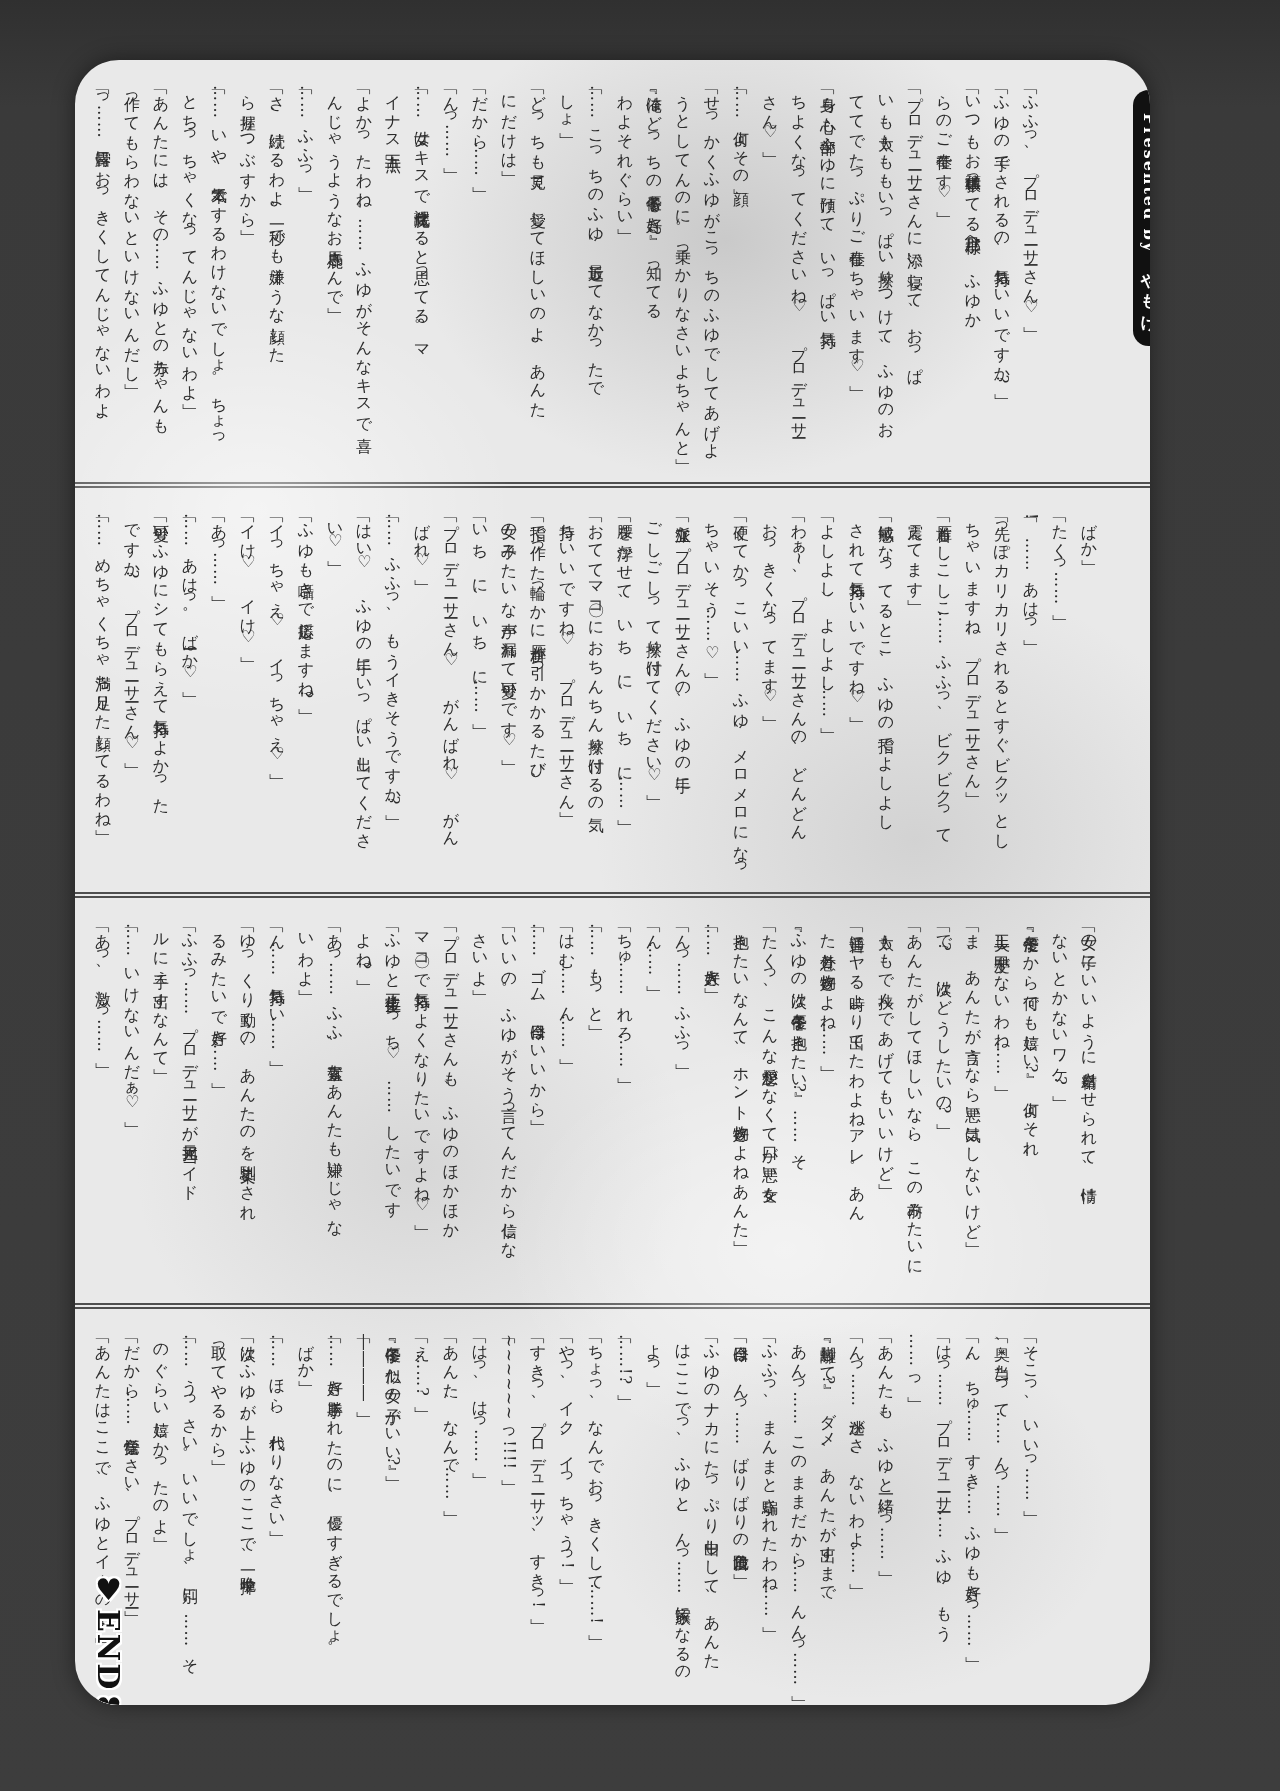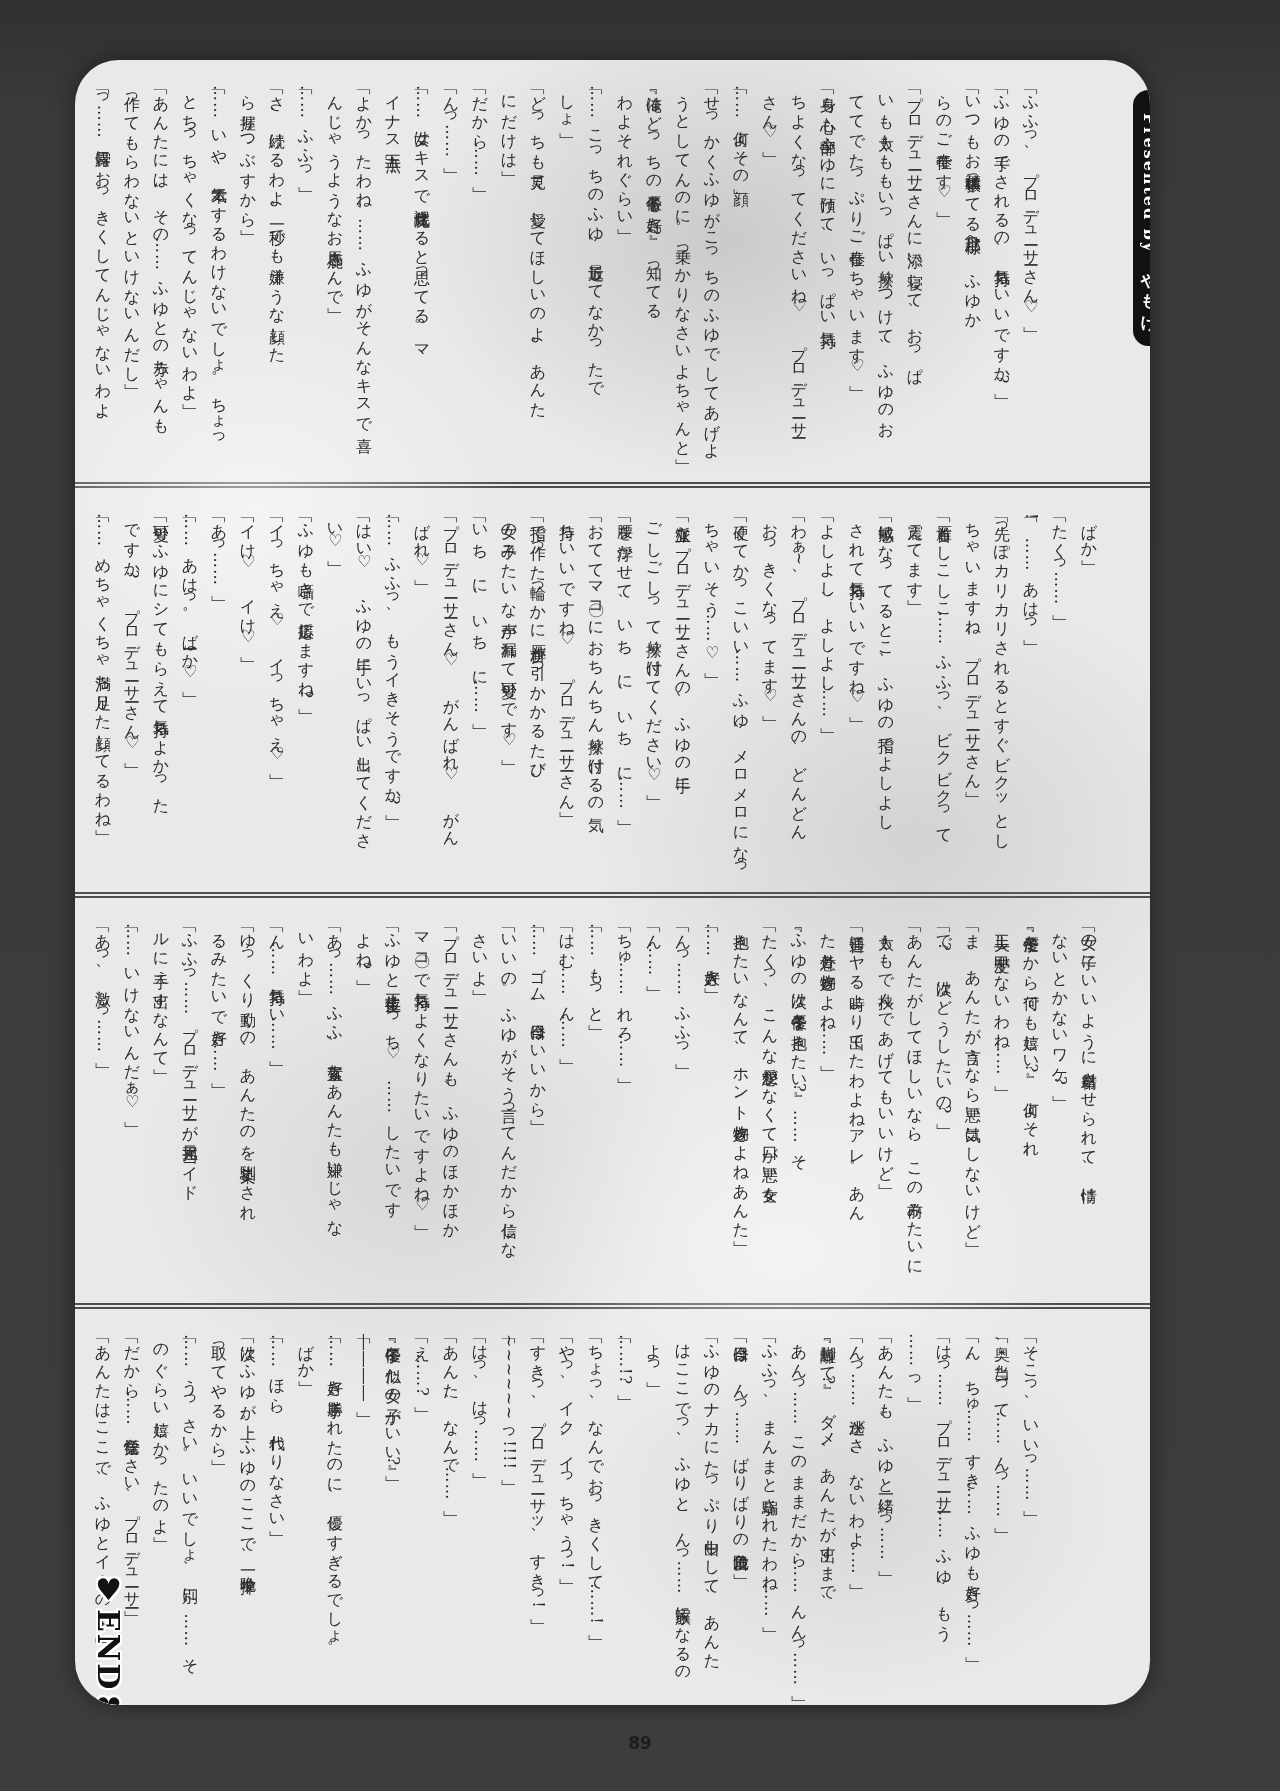--- a/index.html
+++ b/index.html
@@ -253,14 +253,13 @@
         <div class="tcol">「……うっさい。いいでしょ、別に。……そ</div>
         <div class="tcol">のぐらい嬉しかったのよ」</div>
         <div class="tcol">「だから……覚悟なさい、プロデューサー」</div>
         <div class="tcol">「あんたはここで、ふゆとイクのよ!」</div>
       </div>
 
     <div class="credit">Presented by やもげ</div>
     <div class="endmark">♥END♥</div>
   </div>
 
-  <div class="pageno">89</div>
 </div>
 
 </body></html>

